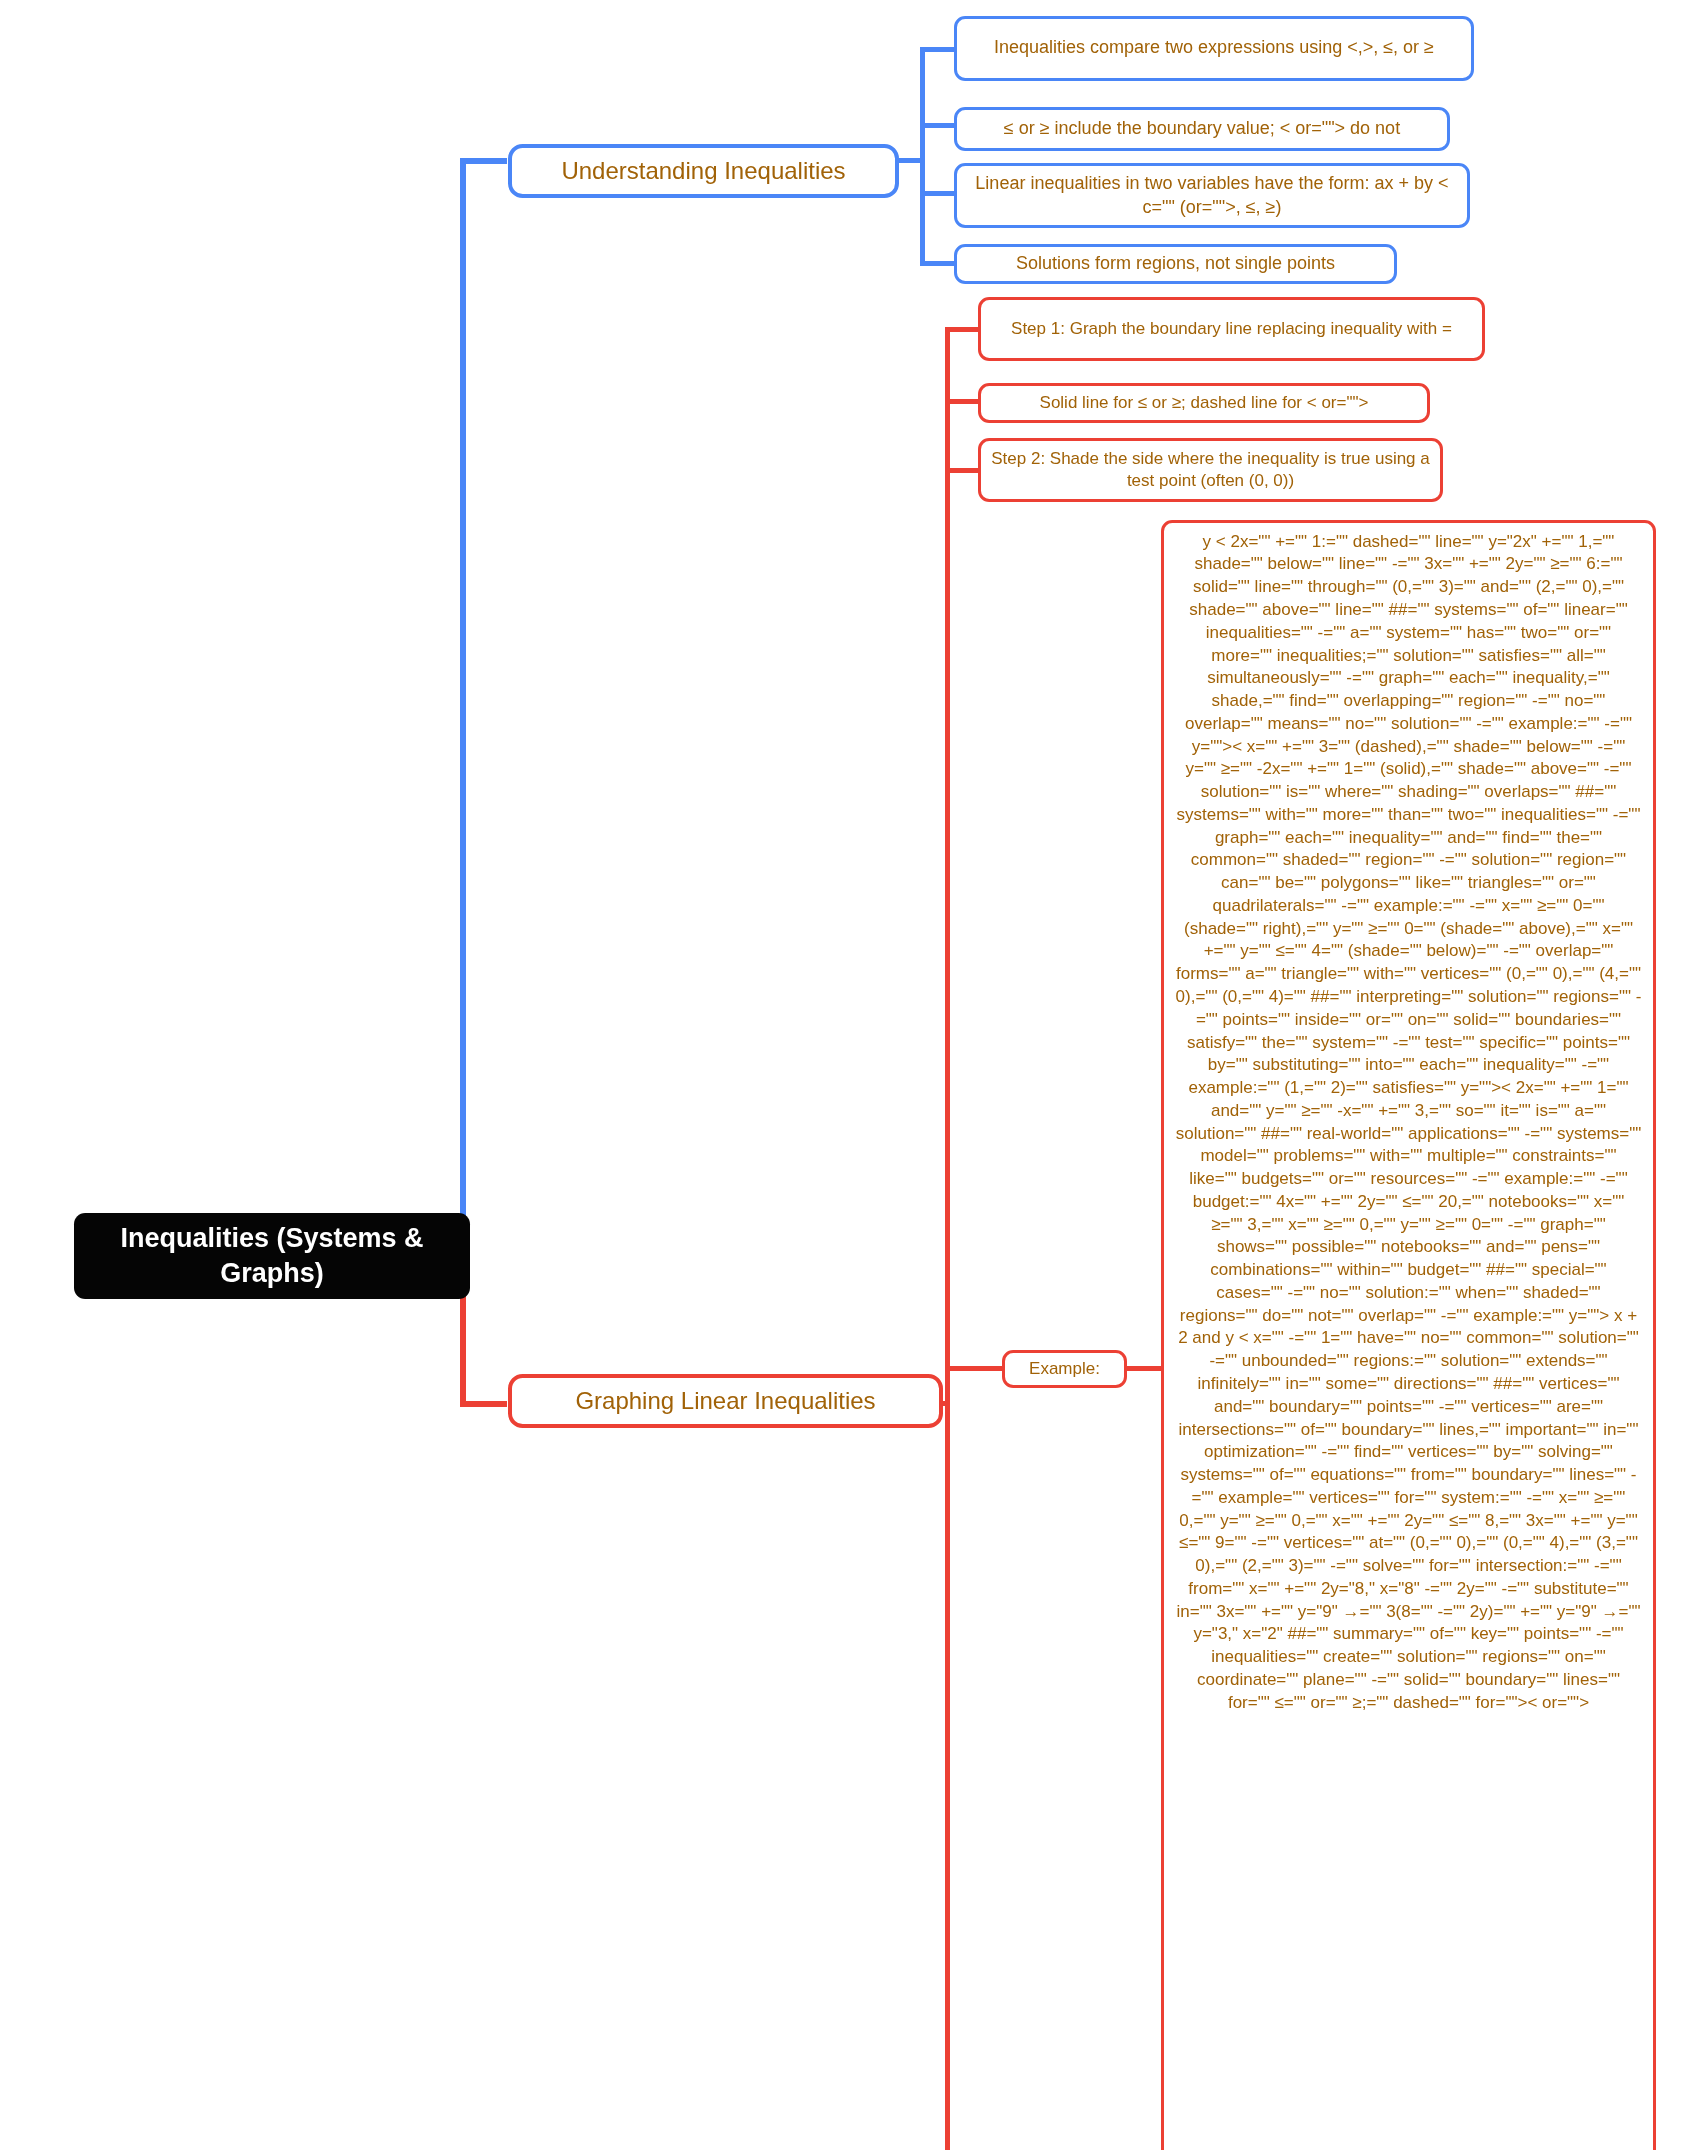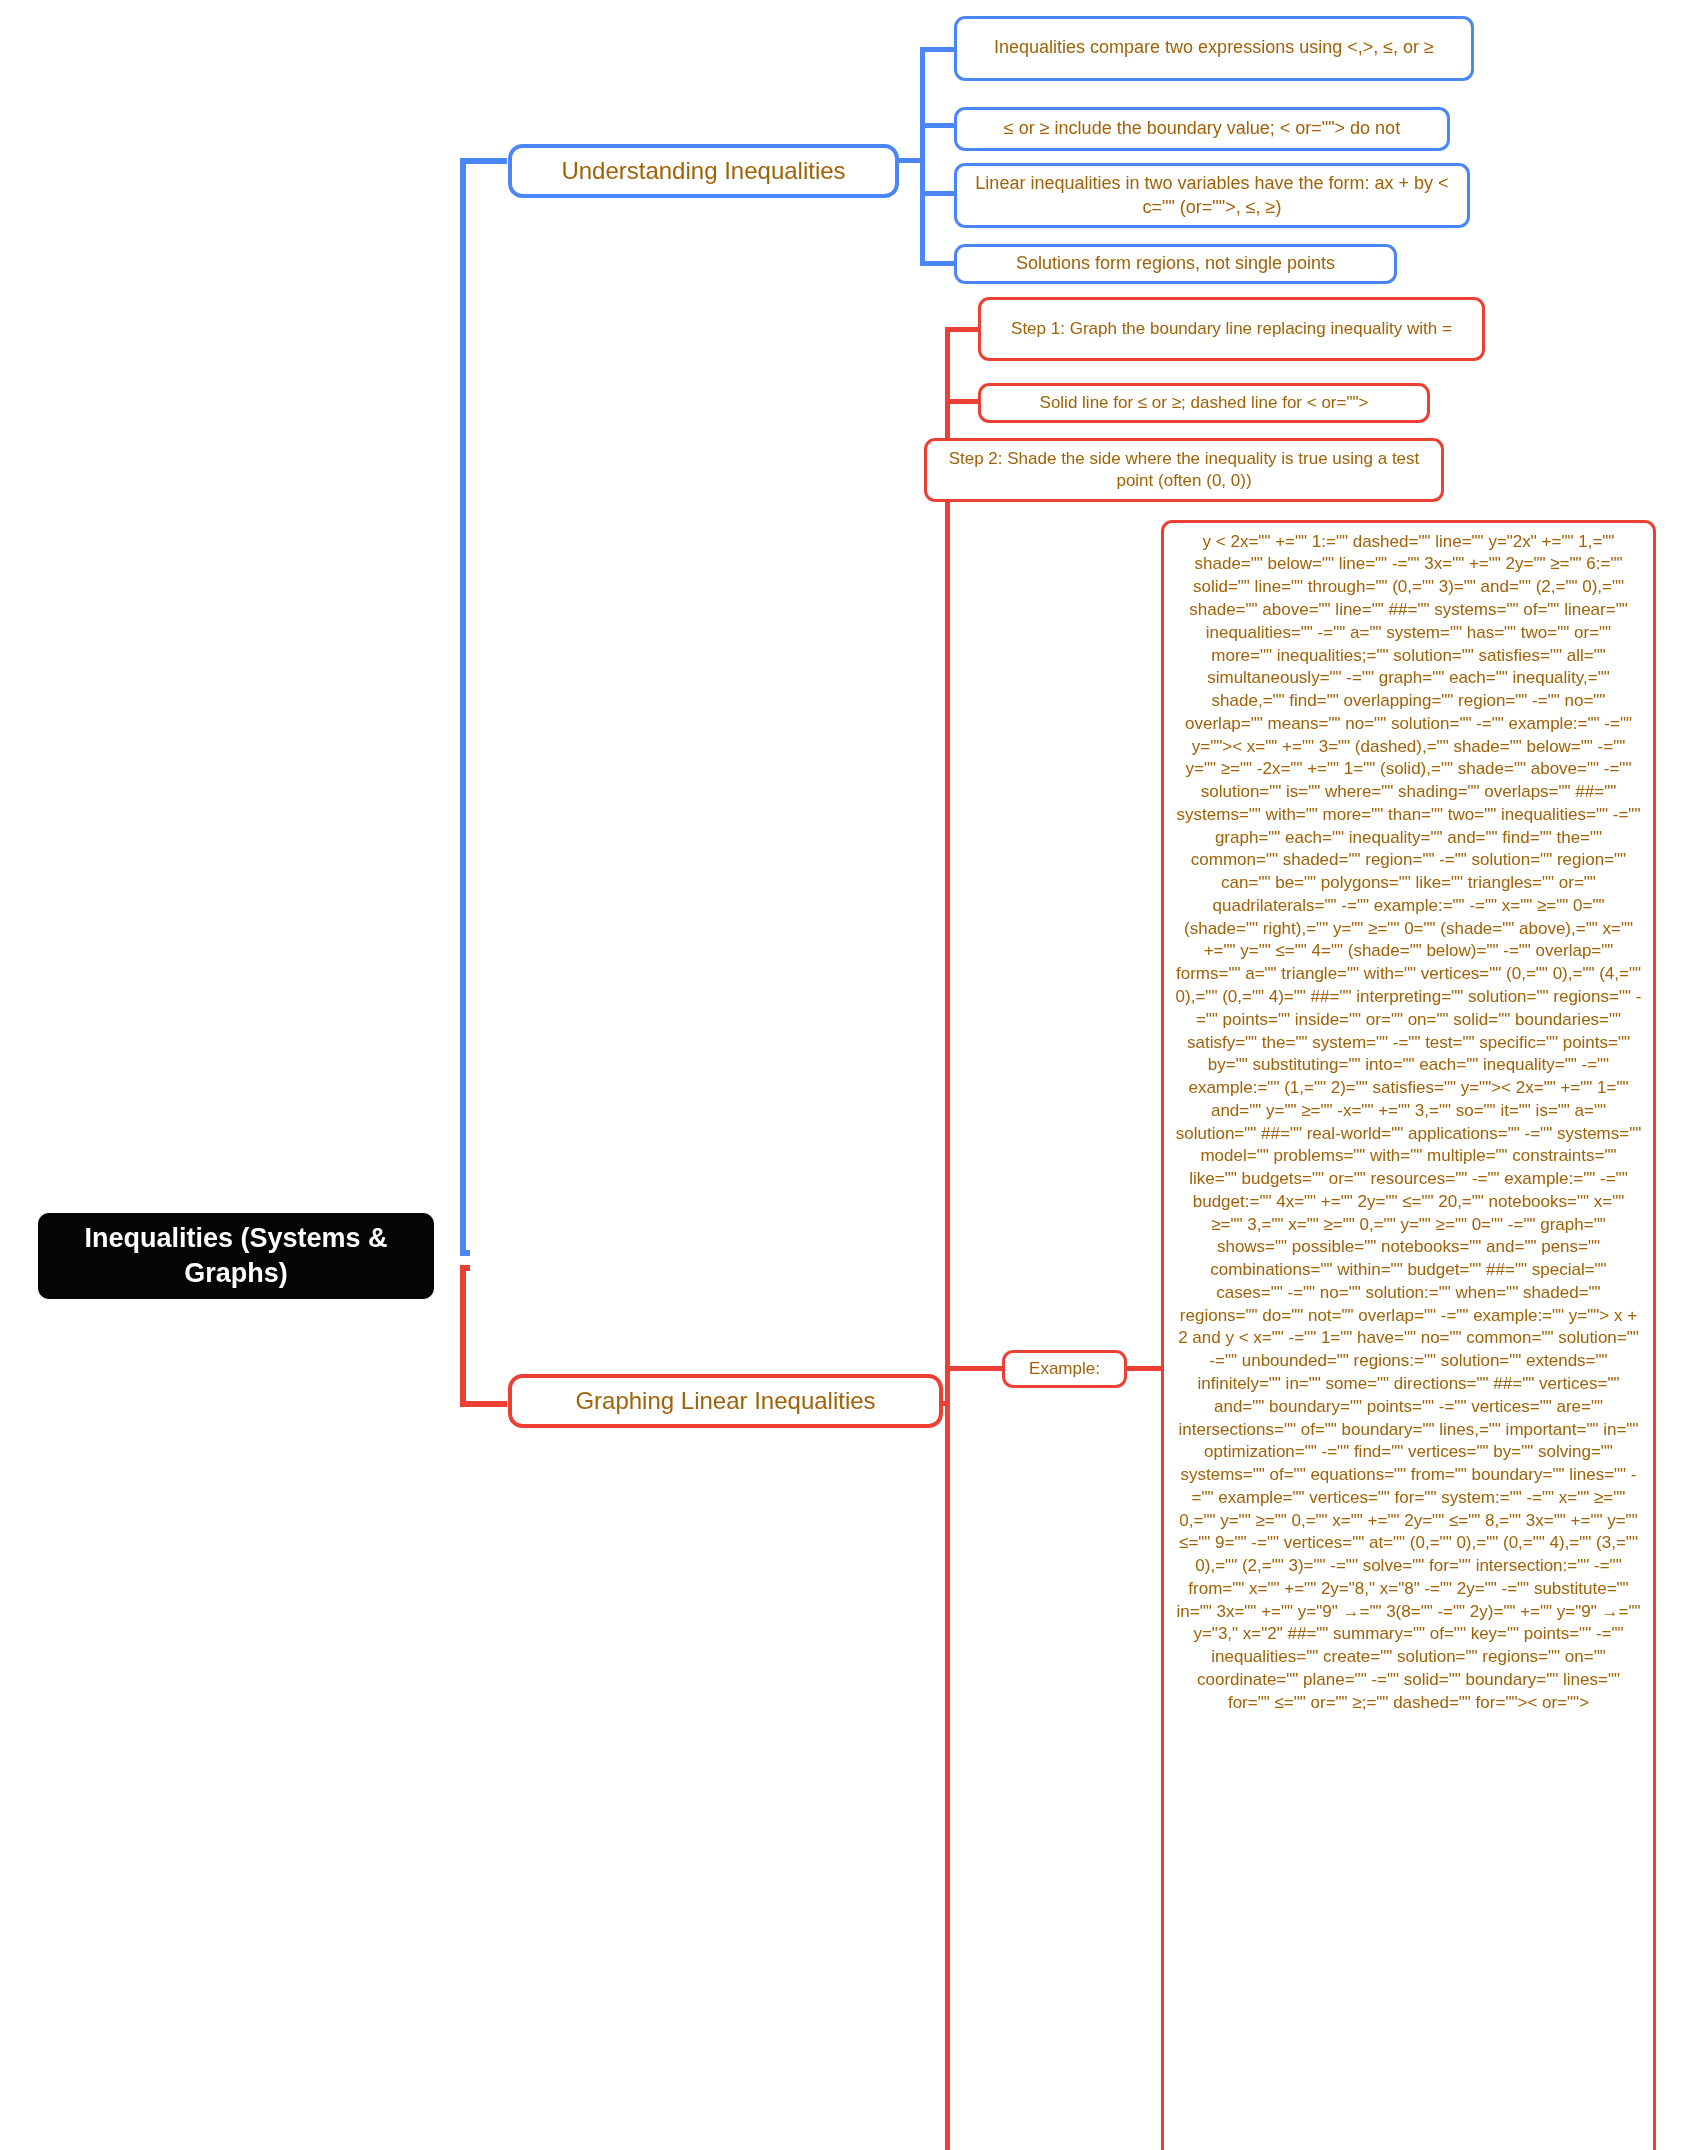--- a/index.html
+++ b/index.html
@@ -29,20 +29,21 @@
   }
 
   .node-root {
     background: #050505;
     color: #ffffff;
     border-radius: 11.2px;
     font-size: 27px;
     font-weight: bold;
     padding: 4.3px 11.2px;
     text-align: center;
+    margin-left: 36px;
   }
 
   .node-branch {
     border: 4.7px solid #4a86f7;
     border-radius: 14.6px;
     font-size: 24px;
     padding: 2.6px 11.2px;
   }
   .node-branch-red {
     border: 4.7px solid #ec4034;
@@ -142,21 +143,21 @@
 </div>
 
 <div class="node node-leaf-red" style="left:978px; top:297px; width:507px; height:64px;">
   <span>Step 1: Graph the boundary line replacing inequality with =</span>
 </div>
 
 <div class="node node-leaf-red" style="left:978px; top:383px; width:452px; height:40px;">
   <span>Solid line for ≤ or ≥; dashed line for &lt; or=""&gt;</span>
 </div>
 
-<div class="node node-leaf-red" style="left:924px; top:438px; width:520px; height:64px;">
+<div class="node node-leaf-red" style="left:978px; top:438px; width:465px; height:64px;">
   <span>Step 2: Shade the side where the inequality is true using a test point (often (0, 0))</span>
 </div>
 
 <div class="node node-leaf-red" style="left:1002px; top:1350px; width:125px; height:38px;">
   <span>Example:</span>
 </div>
 
 <div class="node node-bigtext" style="left:1161px; top:520px; width:495px; height:1690px;">
   <span>y &lt; 2x="" +="" 1:="" dashed="" line="" y="2x" +="" 1,="" shade="" below="" line="" -="" 3x="" +="" 2y="" ≥="" 6:="" solid="" line="" through="" (0,="" 3)="" and="" (2,="" 0),="" shade="" above="" line="" ##="" systems="" of="" linear="" inequalities="" -="" a="" system="" has="" two="" or="" more="" inequalities;="" solution="" satisfies="" all="" simultaneously="" -="" graph="" each="" inequality,="" shade,="" find="" overlapping="" region="" -="" no="" overlap="" means="" no="" solution="" -="" example:="" -="" y=""&gt;&lt; x="" +="" 3="" (dashed),="" shade="" below="" -="" y="" ≥="" -2x="" +="" 1="" (solid),="" shade="" above="" -="" solution="" is="" where="" shading="" overlaps="" ##="" systems="" with="" more="" than="" two="" inequalities="" -="" graph="" each="" inequality="" and="" find="" the="" common="" shaded="" region="" -="" solution="" region="" can="" be="" polygons="" like="" triangles="" or="" quadrilaterals="" -="" example:="" -="" x="" ≥="" 0="" (shade="" right),="" y="" ≥="" 0="" (shade="" above),="" x="" +="" y="" ≤="" 4="" (shade="" below)="" -="" overlap="" forms="" a="" triangle="" with="" vertices="" (0,="" 0),="" (4,="" 0),="" (0,="" 4)="" ##="" interpreting="" solution="" regions="" -="" points="" inside="" or="" on="" solid="" boundaries="" satisfy="" the="" system="" -="" test="" specific="" points="" by="" substituting="" into="" each="" inequality="" -="" example:="" (1,="" 2)="" satisfies="" y=""&gt;&lt; 2x="" +="" 1="" and="" y="" ≥="" -x="" +="" 3,="" so="" it="" is="" a="" solution="" ##="" real-world="" applications="" -="" systems="" model="" problems="" with="" multiple="" constraints="" like="" budgets="" or="" resources="" -="" example:="" -="" budget:="" 4x="" +="" 2y="" ≤="" 20,="" notebooks="" x="" ≥="" 3,="" x="" ≥="" 0,="" y="" ≥="" 0="" -="" graph="" shows="" possible="" notebooks="" and="" pens="" combinations="" within="" budget="" ##="" special="" cases="" -="" no="" solution:="" when="" shaded="" regions="" do="" not="" overlap="" -="" example:="" y=""&gt; x + 2 and y &lt; x="" -="" 1="" have="" no="" common="" solution="" -="" unbounded="" regions:="" solution="" extends="" infinitely="" in="" some="" directions="" ##="" vertices="" and="" boundary="" points="" -="" vertices="" are="" intersections="" of="" boundary="" lines,="" important="" in="" optimization="" -="" find="" vertices="" by="" solving="" systems="" of="" equations="" from="" boundary="" lines="" -="" example="" vertices="" for="" system:="" -="" x="" ≥="" 0,="" y="" ≥="" 0,="" x="" +="" 2y="" ≤="" 8,="" 3x="" +="" y="" ≤="" 9="" -="" vertices="" at="" (0,="" 0),="" (0,="" 4),="" (3,="" 0),="" (2,="" 3)="" -="" solve="" for="" intersection:="" -="" from="" x="" +="" 2y="8," x="8" -="" 2y="" -="" substitute="" in="" 3x="" +="" y="9" →="" 3(8="" -="" 2y)="" +="" y="9" →="" y="3," x="2" ##="" summary="" of="" key="" points="" -="" inequalities="" create="" solution="" regions="" on="" coordinate="" plane="" -="" solid="" boundary="" lines="" for="" ≤="" or="" ≥;="" dashed="" for=""&gt;&lt; or=""&gt;</span>
 </div>

